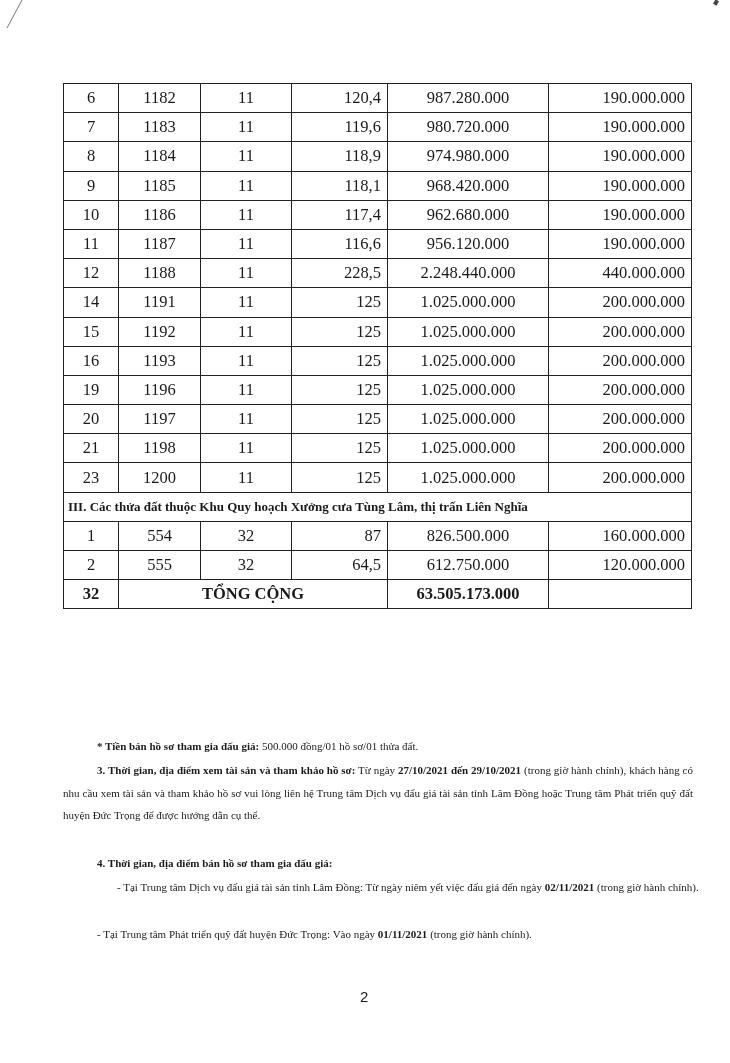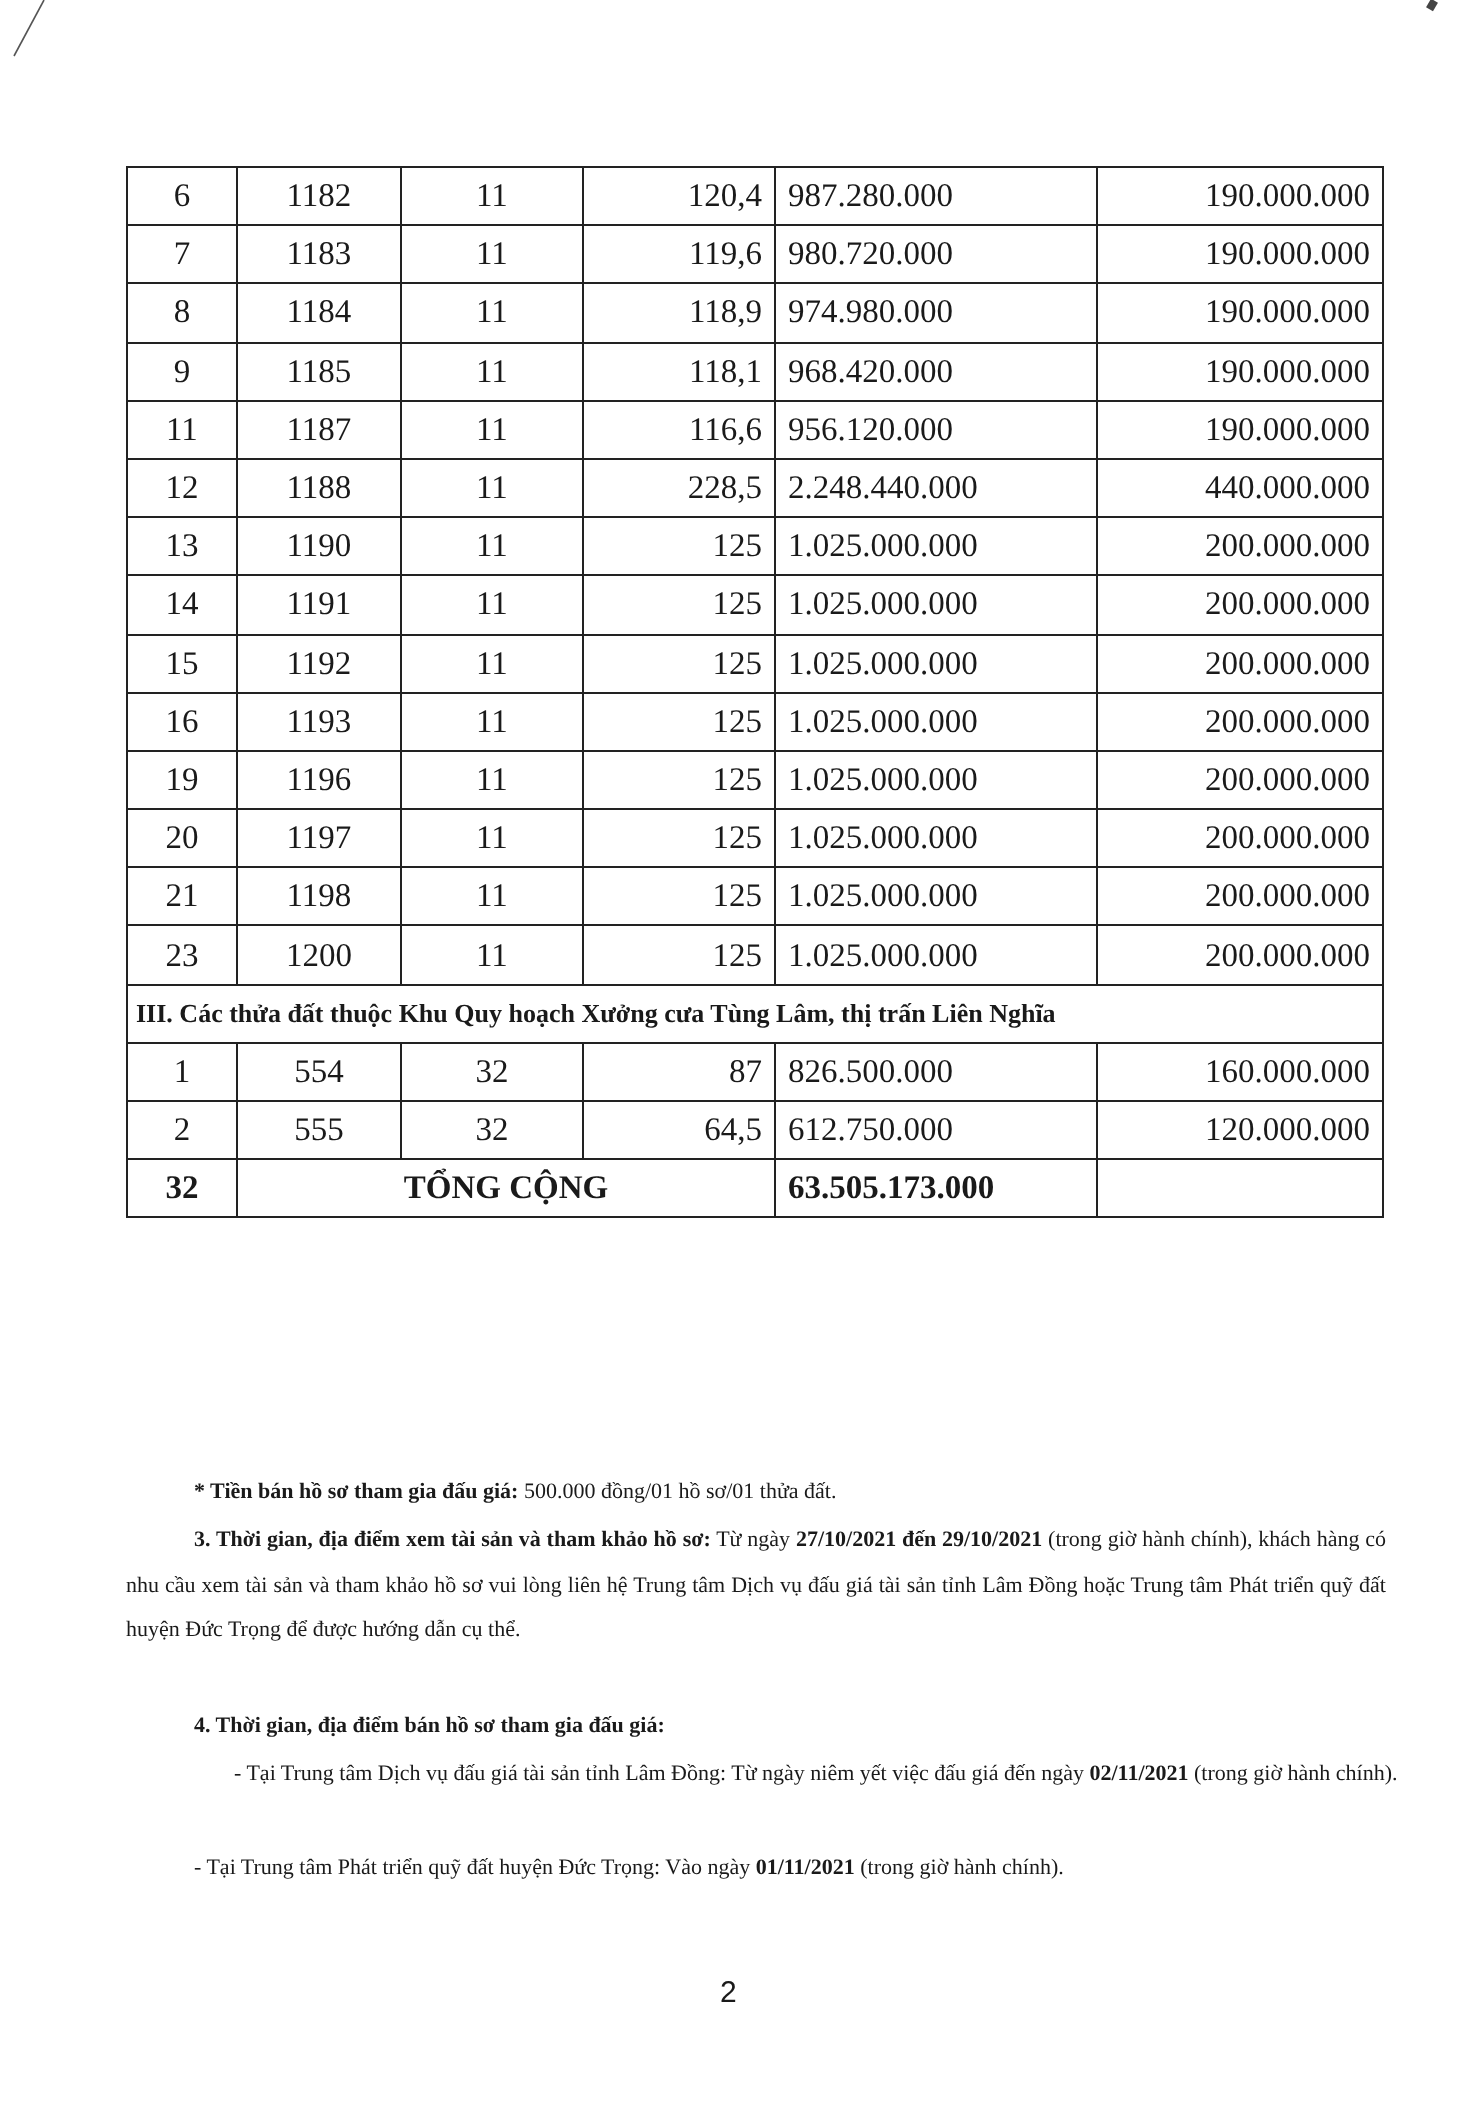--- a/index.html
+++ b/index.html
@@ -9,21 +9,21 @@
   .scan-dot { position:absolute; right:12px; top:0; width:4px; height:5px; background:#444; transform:rotate(30deg); }
 
   table.auction { position:absolute; left:63px; top:83px; width:628px;
                   border-collapse:collapse; table-layout:fixed; font-size:16.5px; }
   table.auction td { border:1.3px solid #222; height:28.2px; padding:0 6px; line-height:28px;
                      white-space:nowrap; overflow:hidden; }
   td.c-stt { text-align:center; }
   td.c-parcel { text-align:center; }
   td.c-map { text-align:center; }
   td.c-area { text-align:right; }
-  td.c-price { text-align:left; }
+  td.c-price { text-align:center; }
   td.c-deposit { text-align:right; }
   tr.section td { font-weight:bold; text-align:left; padding-left:4px; font-size:13px; }
   tr.total td { font-weight:bold; }
   tr.total td.t-label { text-align:center; }
 
   .body-text { position:absolute; left:63px; width:630px; font-size:11px; line-height:22.5px; text-align:justify; }
   .indent { text-indent:34px; }
   b { font-weight:bold; }
   .page-num { position:absolute; left:360px; top:988px; font-size:15px; font-family:"Liberation Sans","DejaVu Sans",sans-serif; }
 </style>
@@ -71,42 +71,42 @@
       </tr>
       <tr>
         <td class="c-stt">9</td>
         <td class="c-parcel">1185</td>
         <td class="c-map">11</td>
         <td class="c-area">118,1</td>
         <td class="c-price">968.420.000</td>
         <td class="c-deposit">190.000.000</td>
       </tr>
       <tr>
+        <td class="c-stt">10</td>
+        <td class="c-parcel">1186</td>
+        <td class="c-map">11</td>
+        <td class="c-area">117,4</td>
+        <td class="c-price">962.680.000</td>
+        <td class="c-deposit">190.000.000</td>
+      </tr>
+      <tr>
         <td class="c-stt">11</td>
         <td class="c-parcel">1187</td>
         <td class="c-map">11</td>
         <td class="c-area">116,6</td>
         <td class="c-price">956.120.000</td>
         <td class="c-deposit">190.000.000</td>
       </tr>
       <tr>
         <td class="c-stt">12</td>
         <td class="c-parcel">1188</td>
         <td class="c-map">11</td>
         <td class="c-area">228,5</td>
         <td class="c-price">2.248.440.000</td>
         <td class="c-deposit">440.000.000</td>
-      </tr>
-      <tr>
-        <td class="c-stt">13</td>
-        <td class="c-parcel">1190</td>
-        <td class="c-map">11</td>
-        <td class="c-area">125</td>
-        <td class="c-price">1.025.000.000</td>
-        <td class="c-deposit">200.000.000</td>
       </tr>
       <tr>
         <td class="c-stt">14</td>
         <td class="c-parcel">1191</td>
         <td class="c-map">11</td>
         <td class="c-area">125</td>
         <td class="c-price">1.025.000.000</td>
         <td class="c-deposit">200.000.000</td>
       </tr>
       <tr>

